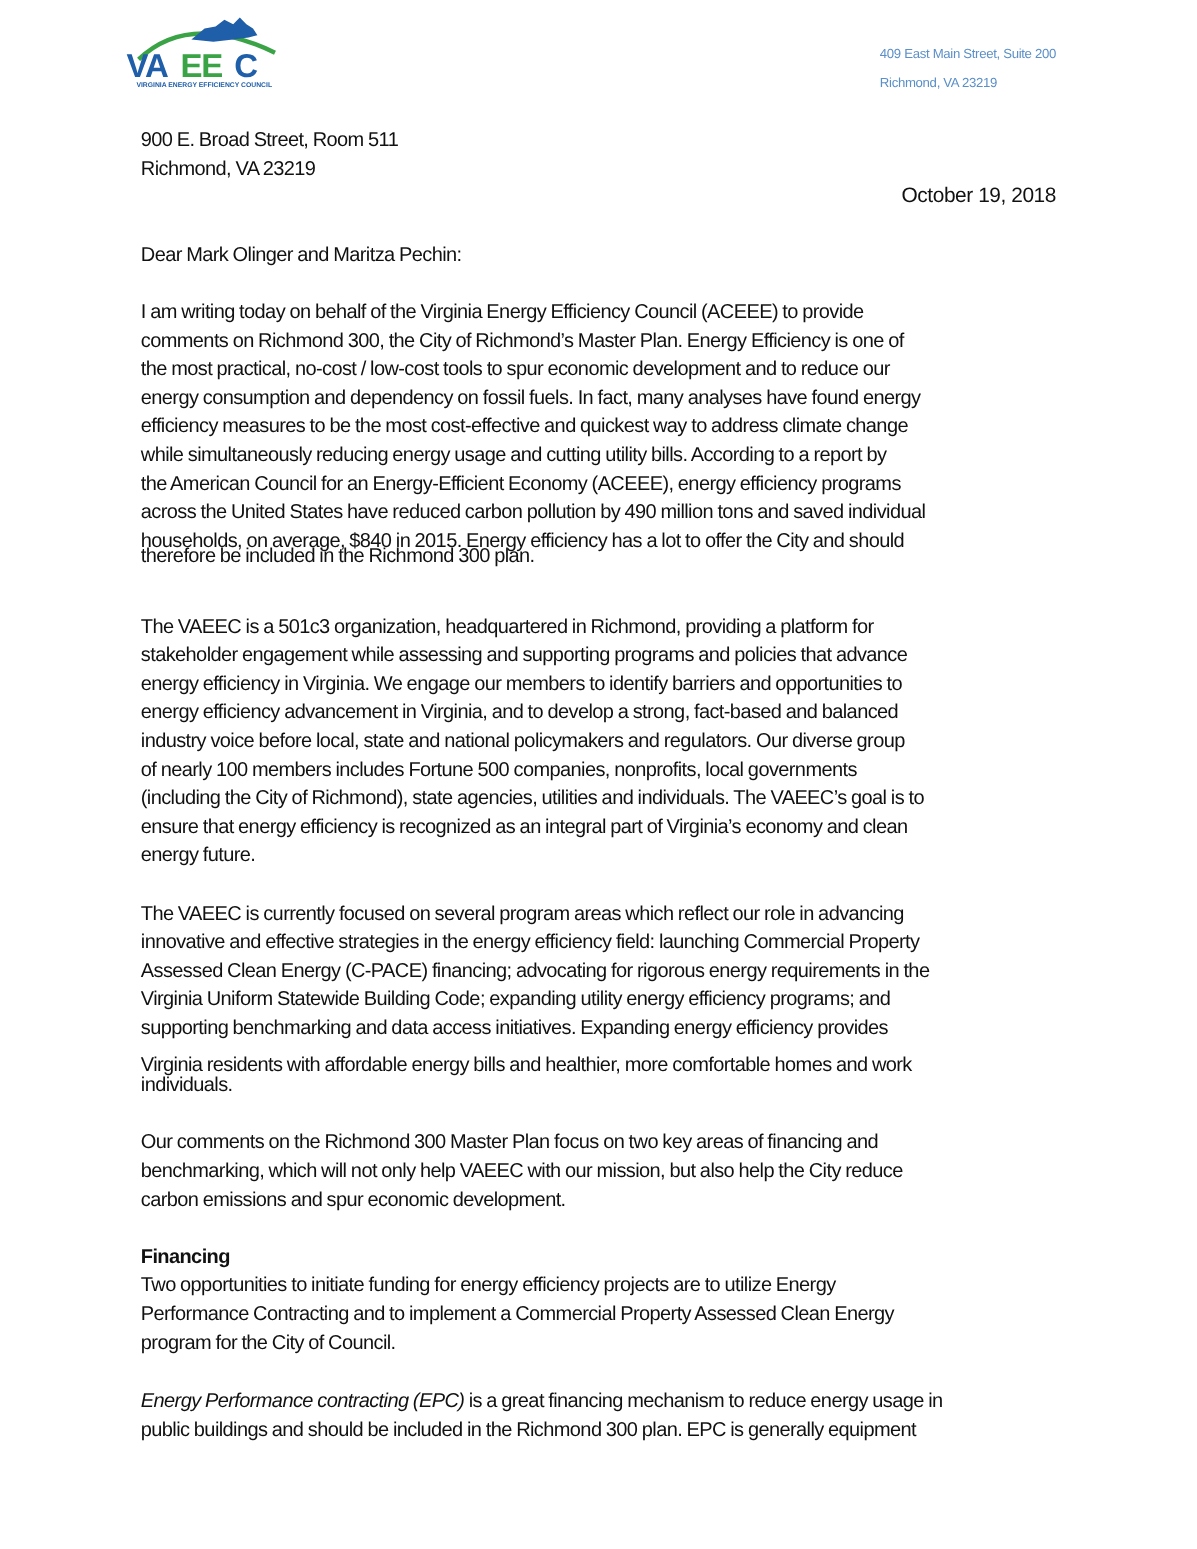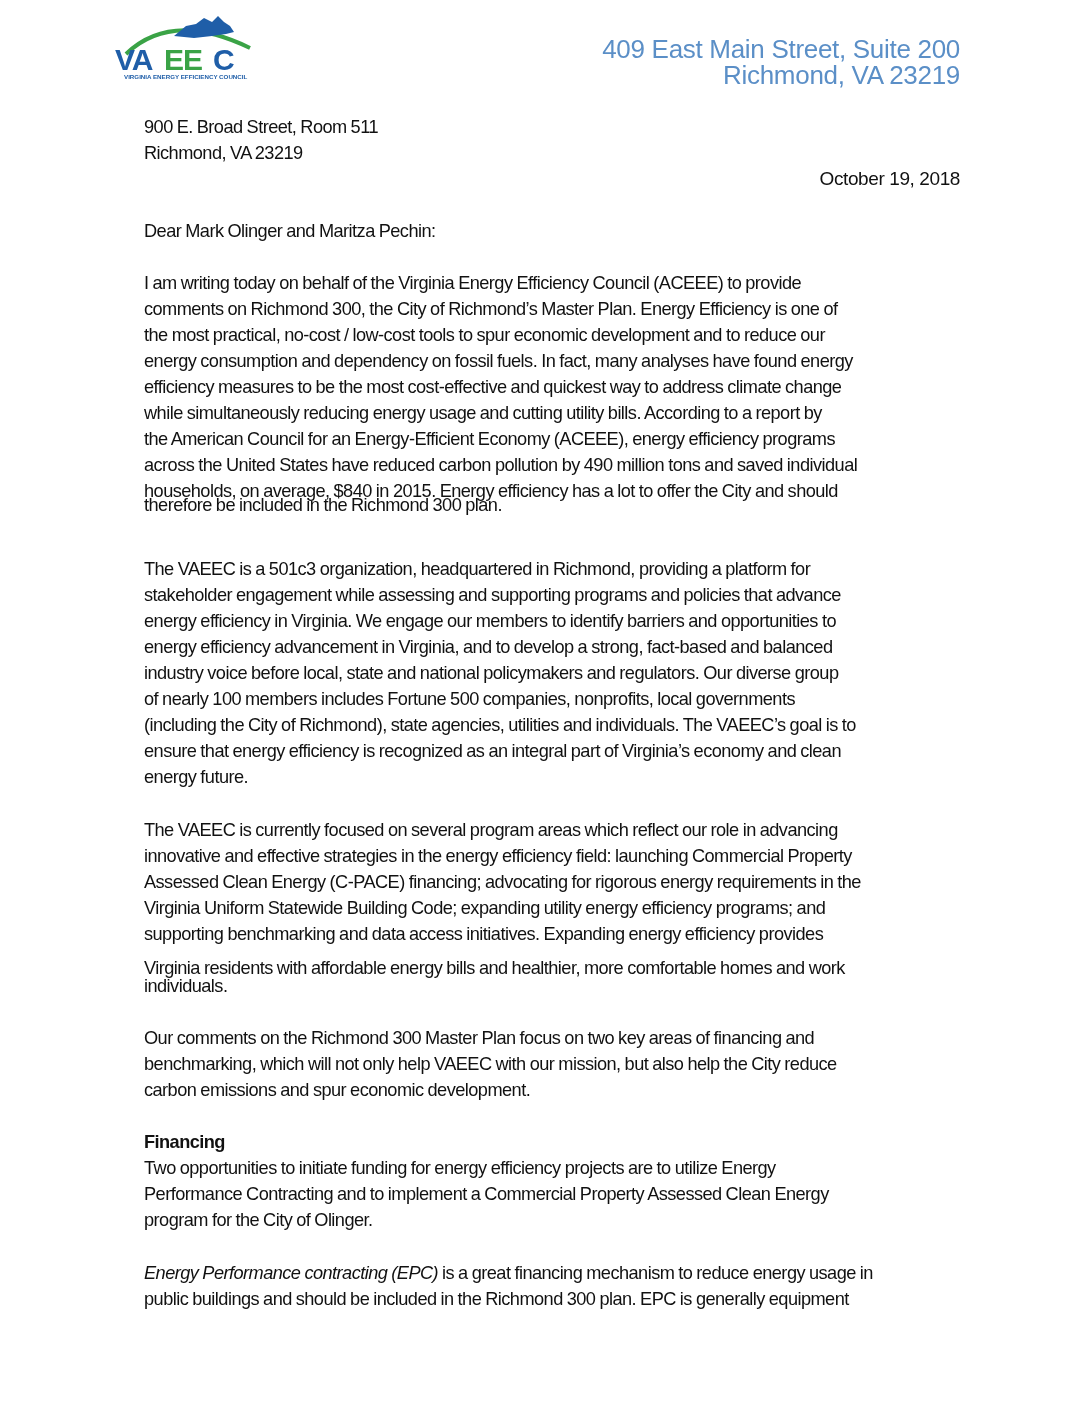--- a/index.html
+++ b/index.html
@@ -1,22 +1,22 @@
 <!DOCTYPE html>
 <html><head>
 <meta charset="utf-8">
 <style>
   html, body { margin: 0; padding: 0; background: #ffffff; }
   body { width: 1088px; height: 1408px; position: relative; overflow: hidden;
          font-family: "Liberation Sans", sans-serif; color: #111111; }
   .logo { position: absolute; left: 112px; top: 12px; width: 146px; height: 70px; text-decoration: underline; }
-  .addr { position: absolute; right: 128px; top: 36px; text-align: right;
-          color: #5b8fc7; font-size: 26px; line-height: 26px; letter-spacing: -0.3px; margin-left: 48px; }
+  .addr { position: absolute; right: 128px; top: 36px; text-align: left;
+          color: #5b8fc7; font-size: 12px; line-height: 26px; letter-spacing: -0.3px; margin-left: 48px; }
   .line { position: absolute; left: 128px; white-space: nowrap; font-size: 18.2px;
-          line-height: 26px; letter-spacing: -0.55px; word-spacing: -0.5px; margin-left: 16px; }
+          line-height: 26px; letter-spacing: -0.55px; word-spacing: -0.5px; }
   .right { position: absolute; right: 128px; white-space: nowrap; font-size: 19px; line-height: 26px; letter-spacing: -0.4px; }
   .bold { font-weight: bold; }
   .it { font-style: italic; }
 </style>
 </head>
 <body>
 
 <div class="logo">
   <svg width="146" height="70" viewBox="0 0 146 70">
     <path d="M14 42 Q60 -2 138 36" fill="none" stroke="#3aa346" stroke-width="4"></path>
@@ -77,19 +77,19 @@
 <div>
   <div class="line" style="top:1025px">Our comments on the Richmond 300 Master Plan focus on two key areas of financing and</div>
   <div class="line" style="top:1051px">benchmarking, which will not only help VAEEC with our mission, but also help the City reduce</div>
   <div class="line" style="top:1077px">carbon emissions and spur economic development.</div>
 </div>
 
 <div class="line bold" style="top:1129px">Financing</div>
 <div>
   <div class="line" style="top:1155px">Two opportunities to initiate funding for energy efficiency projects are to utilize Energy</div>
   <div class="line" style="top:1181px">Performance Contracting and to implement a Commercial Property Assessed Clean Energy</div>
-  <div class="line" style="top:1207px">program for the City of Olinger.</div>
+  <div class="line" style="top:1207px">program for the City of Council.</div>
 </div>
 
 <div>
   <div class="line" style="top:1260px"><span class="it">Energy Performance contracting (EPC)</span><span> is a great financing mechanism to reduce energy usage in</span></div>
   <div class="line" style="top:1286px">public buildings and should be included in the Richmond 300 plan. EPC is generally equipment</div>
 </div>
 
 </body></html>

